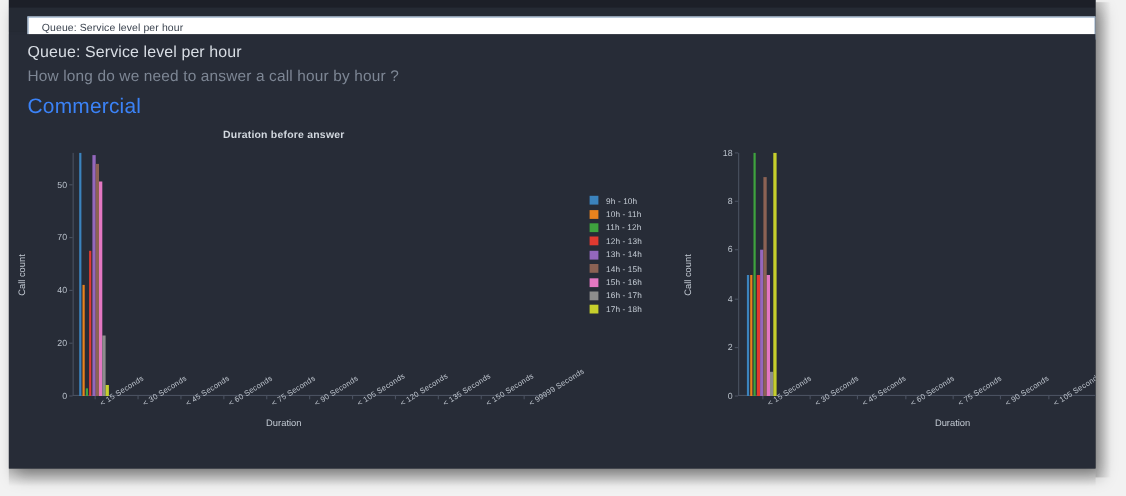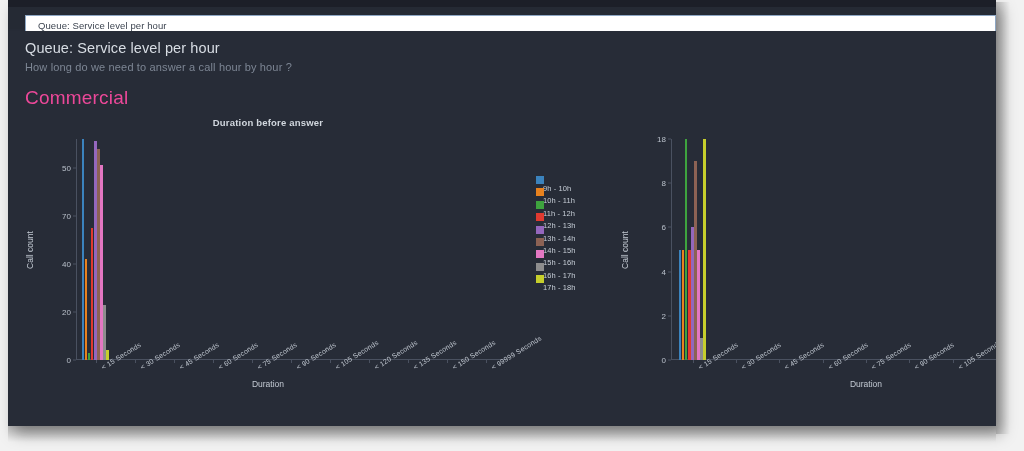--- a/index.html
+++ b/index.html
@@ -68,42 +68,42 @@
     position: absolute;
     left: 17px; top: 9px;
     font-size: 14.5px;
     color: #d8dde4;
     letter-spacing: 0.1px;
     white-space: nowrap;
   }
   #panel-subtitle {
     position: absolute;
     left: 17px; top: 30px;
-    font-size: 11px;
+    font-size: 14px;
     color: #7d8694;
     letter-spacing: 0.15px;
     white-space: nowrap;
   }
   #section-heading {
     position: absolute;
     left: 17px; top: 56px;
     font-size: 19px;
-    color: #ec4899;
+    color: #3b82f6;
     font-weight: 400;
     letter-spacing: 0.2px;
     white-space: nowrap;
   }
 
   
   .chart-block {
     position: absolute;
     top: 86px;
     height: 300px;
   }
-  #chart-left  { left: 10px;  width: 500px; }
+  #chart-left  { left: 0;  width: 500px; }
   #chart-right { left: 605px; width: 440px; }
 
   .chart-title {
     position: absolute;
     top: 0;
     width: 100%;
     text-align: center;
     font-size: 9.5px;
     font-weight: bold;
     color: #d2d8df;
@@ -205,22 +205,22 @@
 
   
   #legend {
     position: absolute;
     left: 528px;
     top: 145px;
     width: 70px;
   }
   .legend-row {
     display: flex;
+    align-items: center;
     height: 12.4px;
-    flex-direction: column;
   }
   .legend-swatch {
     width: 8px; height: 8px;
     flex: 0 0 8px;
   }
   .legend-text {
     margin-left: 7px;
     font-size: 7.5px;
     color: #c6cdd6;
     white-space: nowrap;

